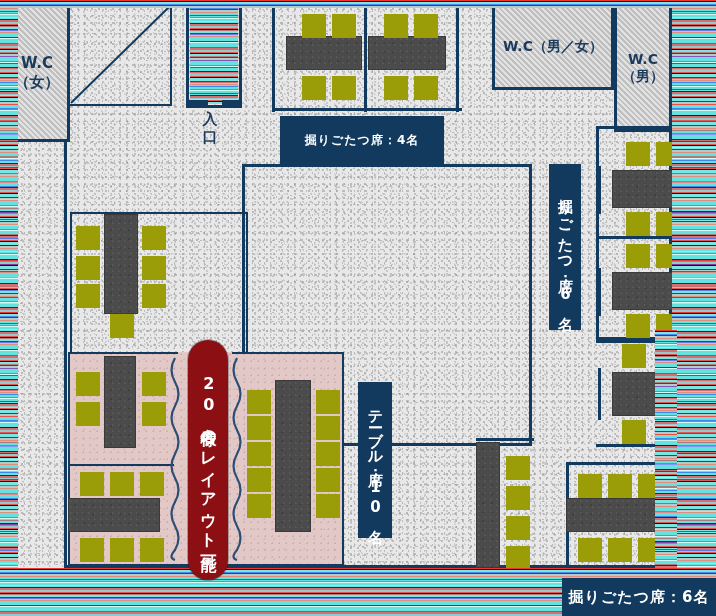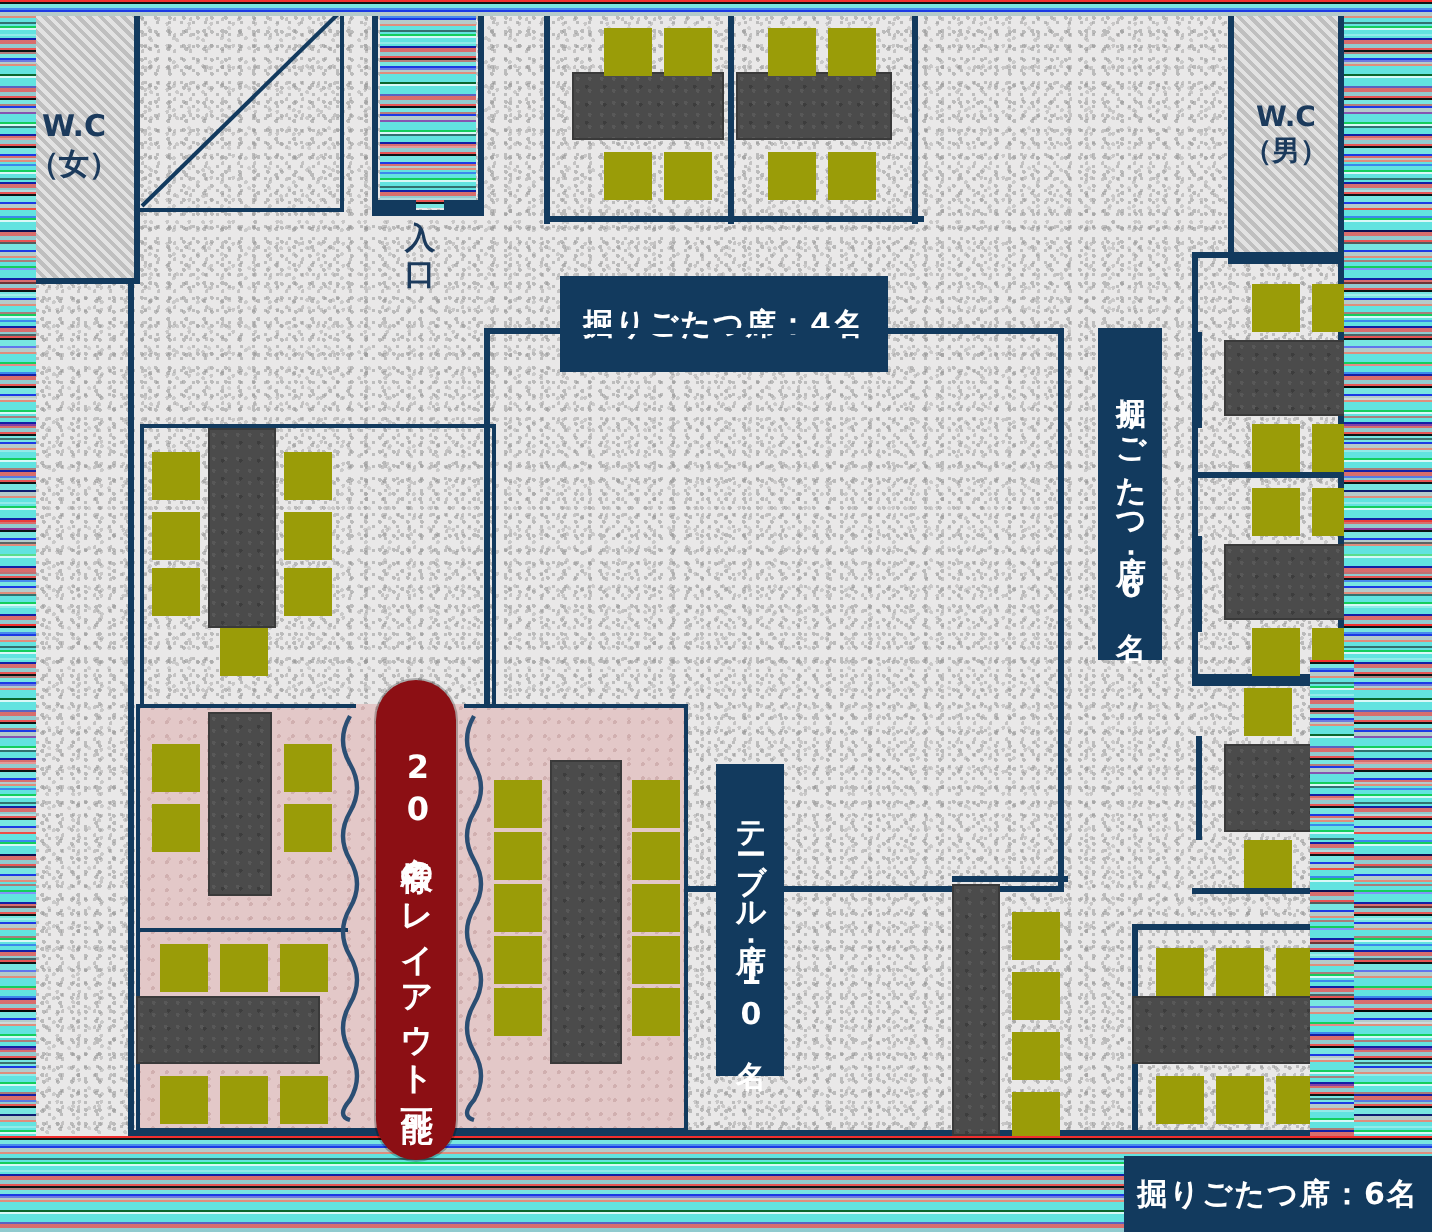--- a/index.html
+++ b/index.html
@@ -165,20 +165,23 @@
 
   <div class="wall" style="left:64px;top:4px;width:608px;height:564px;"></div>
 
   <div class="wc" id="wc-women" style="left:4px;top:4px;width:66px;height:138px;font-size:15px;">
     <span>
       <span>W.C</span><br>
       <span>（女）</span>
     </span>
   </div>
 
+  <div class="wc" id="wc-unisex" style="left:492px;top:4px;width:122px;height:86px;font-size:14px;">
+    <span>W.C（男／女）</span>
+  </div>
 
   <div class="wc" id="wc-men" style="left:614px;top:4px;width:58px;height:128px;font-size:14px;">
     <span>
       <span>W.C</span><br>
       <span>（男）</span>
     </span>
   </div>
 
   <div class="wall" style="left:68px;top:4px;width:104px;height:102px;border-width:2px;"></div>
   <svg style="position:absolute;left:68px;top:4px;width:104px;height:102px;">
@@ -205,21 +208,21 @@
   <div class="chair" style="left:332px;top:14px;"></div>
   <div class="chair" style="left:302px;top:76px;"></div>
   <div class="chair" style="left:332px;top:76px;"></div>
 
   <div class="table" style="left:368px;top:36px;width:78px;height:34px;"></div>
   <div class="chair" style="left:384px;top:14px;"></div>
   <div class="chair" style="left:414px;top:14px;"></div>
   <div class="chair" style="left:384px;top:76px;"></div>
   <div class="chair" style="left:414px;top:76px;"></div>
 
-  <div class="label-h" id="label-kotatsu4" style="left:280px;top:116px;width:164px;height:48px;font-size:15px;margin-top:22px;">掘りごたつ席：4名</div>
+  <div class="label-h" id="label-kotatsu4" style="left:280px;top:116px;width:164px;height:48px;font-size:12px;">掘りごたつ席：4名</div>
 
   <div class="wall" style="left:242px;top:164px;width:290px;height:282px;border-width:3px;"></div>
 
   <div class="wall-line" style="left:596px;top:126px;width:80px;height:3px;"></div>
   <div class="wall" style="left:596px;top:126px;width:80px;height:214px;border-width:3px;border-top:none;"></div>
 
   <div class="table" style="left:612px;top:170px;width:84px;height:38px;"></div>
   <div class="chair" style="left:626px;top:142px;"></div>
   <div class="chair" style="left:656px;top:142px;"></div>
   <div class="chair" style="left:686px;top:142px;"></div>

